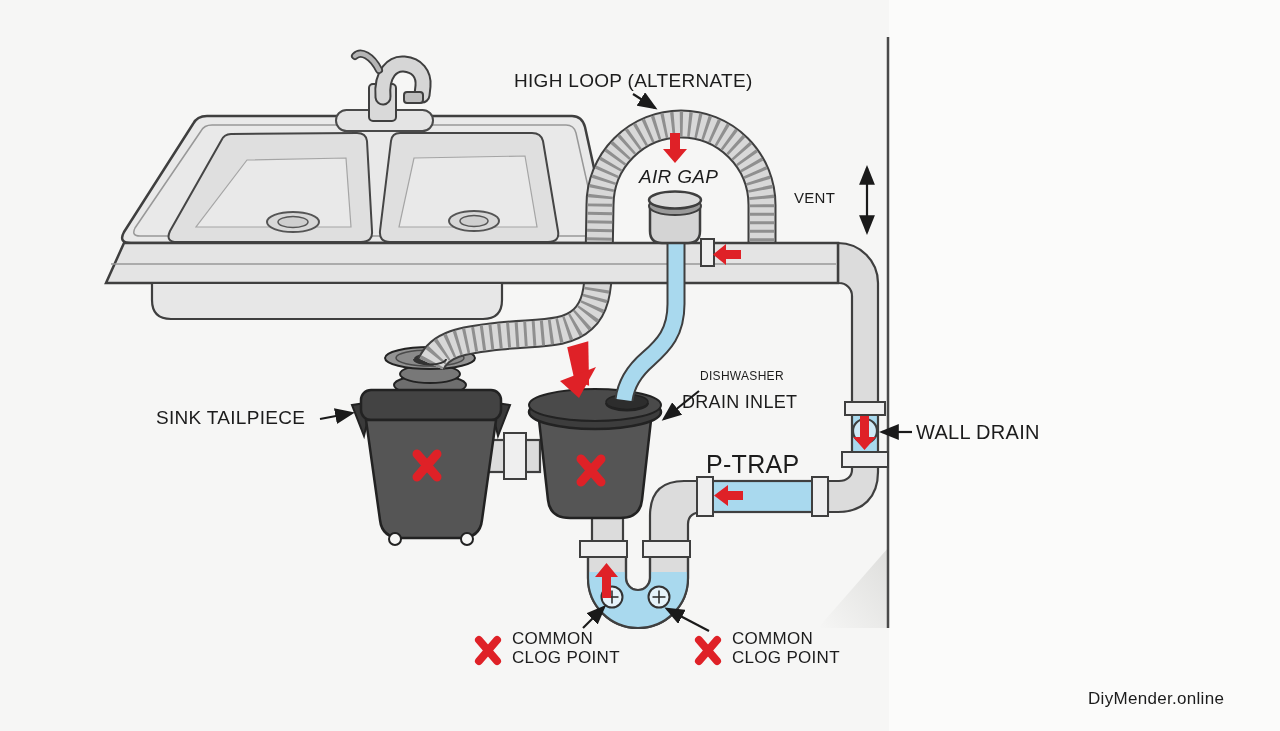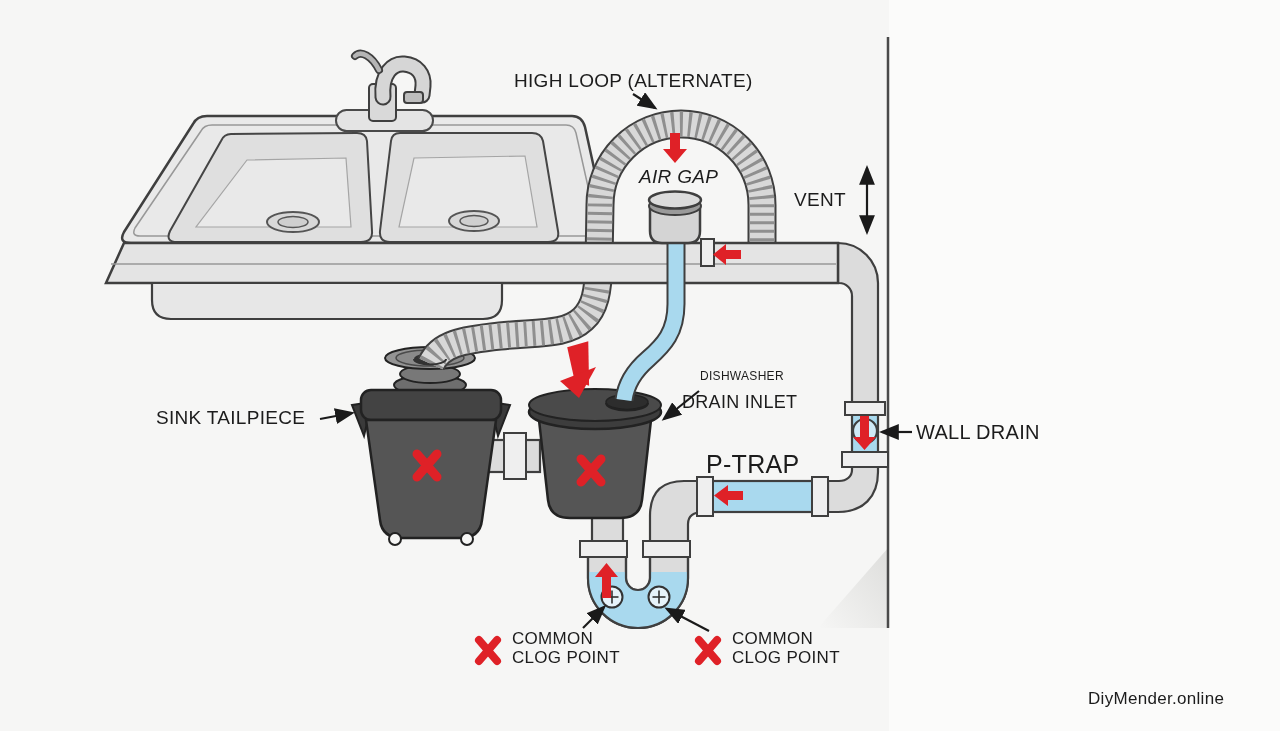--- a/index.html
+++ b/index.html
@@ -196,21 +196,21 @@
   <line class="black-arrow" x1="699" y1="391" x2="664" y2="419" marker-end="url(#ah)"></line>
   <line class="black-arrow" x1="912" y1="432" x2="882" y2="432" marker-end="url(#ah)"></line>
   <line class="black-arrow" x1="583" y1="628" x2="604" y2="607" marker-end="url(#ah)"></line>
   <line class="black-arrow" x1="709" y1="631" x2="667" y2="609" marker-end="url(#ah)"></line>
   <line class="black-arrow" x1="867" y1="168" x2="867" y2="232" marker-start="url(#ah)" marker-end="url(#ah)"></line>
 </svg>
 
 
 <div class="lbl" style="left:514px;top:71px;font-size:19px;">HIGH LOOP (ALTERNATE)</div>
 <div class="lbl" style="left:639px;top:167px;font-size:19px;font-style:italic;">AIR GAP</div>
-<div class="lbl" style="left:794px;top:190px;font-size:19px;">VENT</div>
+<div class="lbl" style="left:794px;top:190px;font-size:15px;">VENT</div>
 <div class="lbl" style="left:156px;top:408px;font-size:19px;text-align:center;">SINK TAILPIECE</div>
 <div class="lbl" style="left:700px;top:370px;font-size:12px;">DISHWASHER</div>
 <div class="lbl" style="left:682px;top:393px;font-size:18px;">DRAIN INLET</div>
 <div class="lbl" style="left:706px;top:452px;font-size:25px;">P-TRAP</div>
 <div class="lbl" style="left:916px;top:422px;font-size:20px;">WALL DRAIN</div>
 <div class="lbl" style="left:512px;top:630px;font-size:17px;">COMMON</div>
 <div class="lbl" style="left:512px;top:649px;font-size:17px;">CLOG POINT</div>
 <div class="lbl" style="left:732px;top:630px;font-size:17px;">COMMON</div>
 <div class="lbl" style="left:732px;top:649px;font-size:17px;">CLOG POINT</div>
 <div class="lbl wm" style="left:1088px;top:690px;font-size:17px;">DiyMender.online</div>

